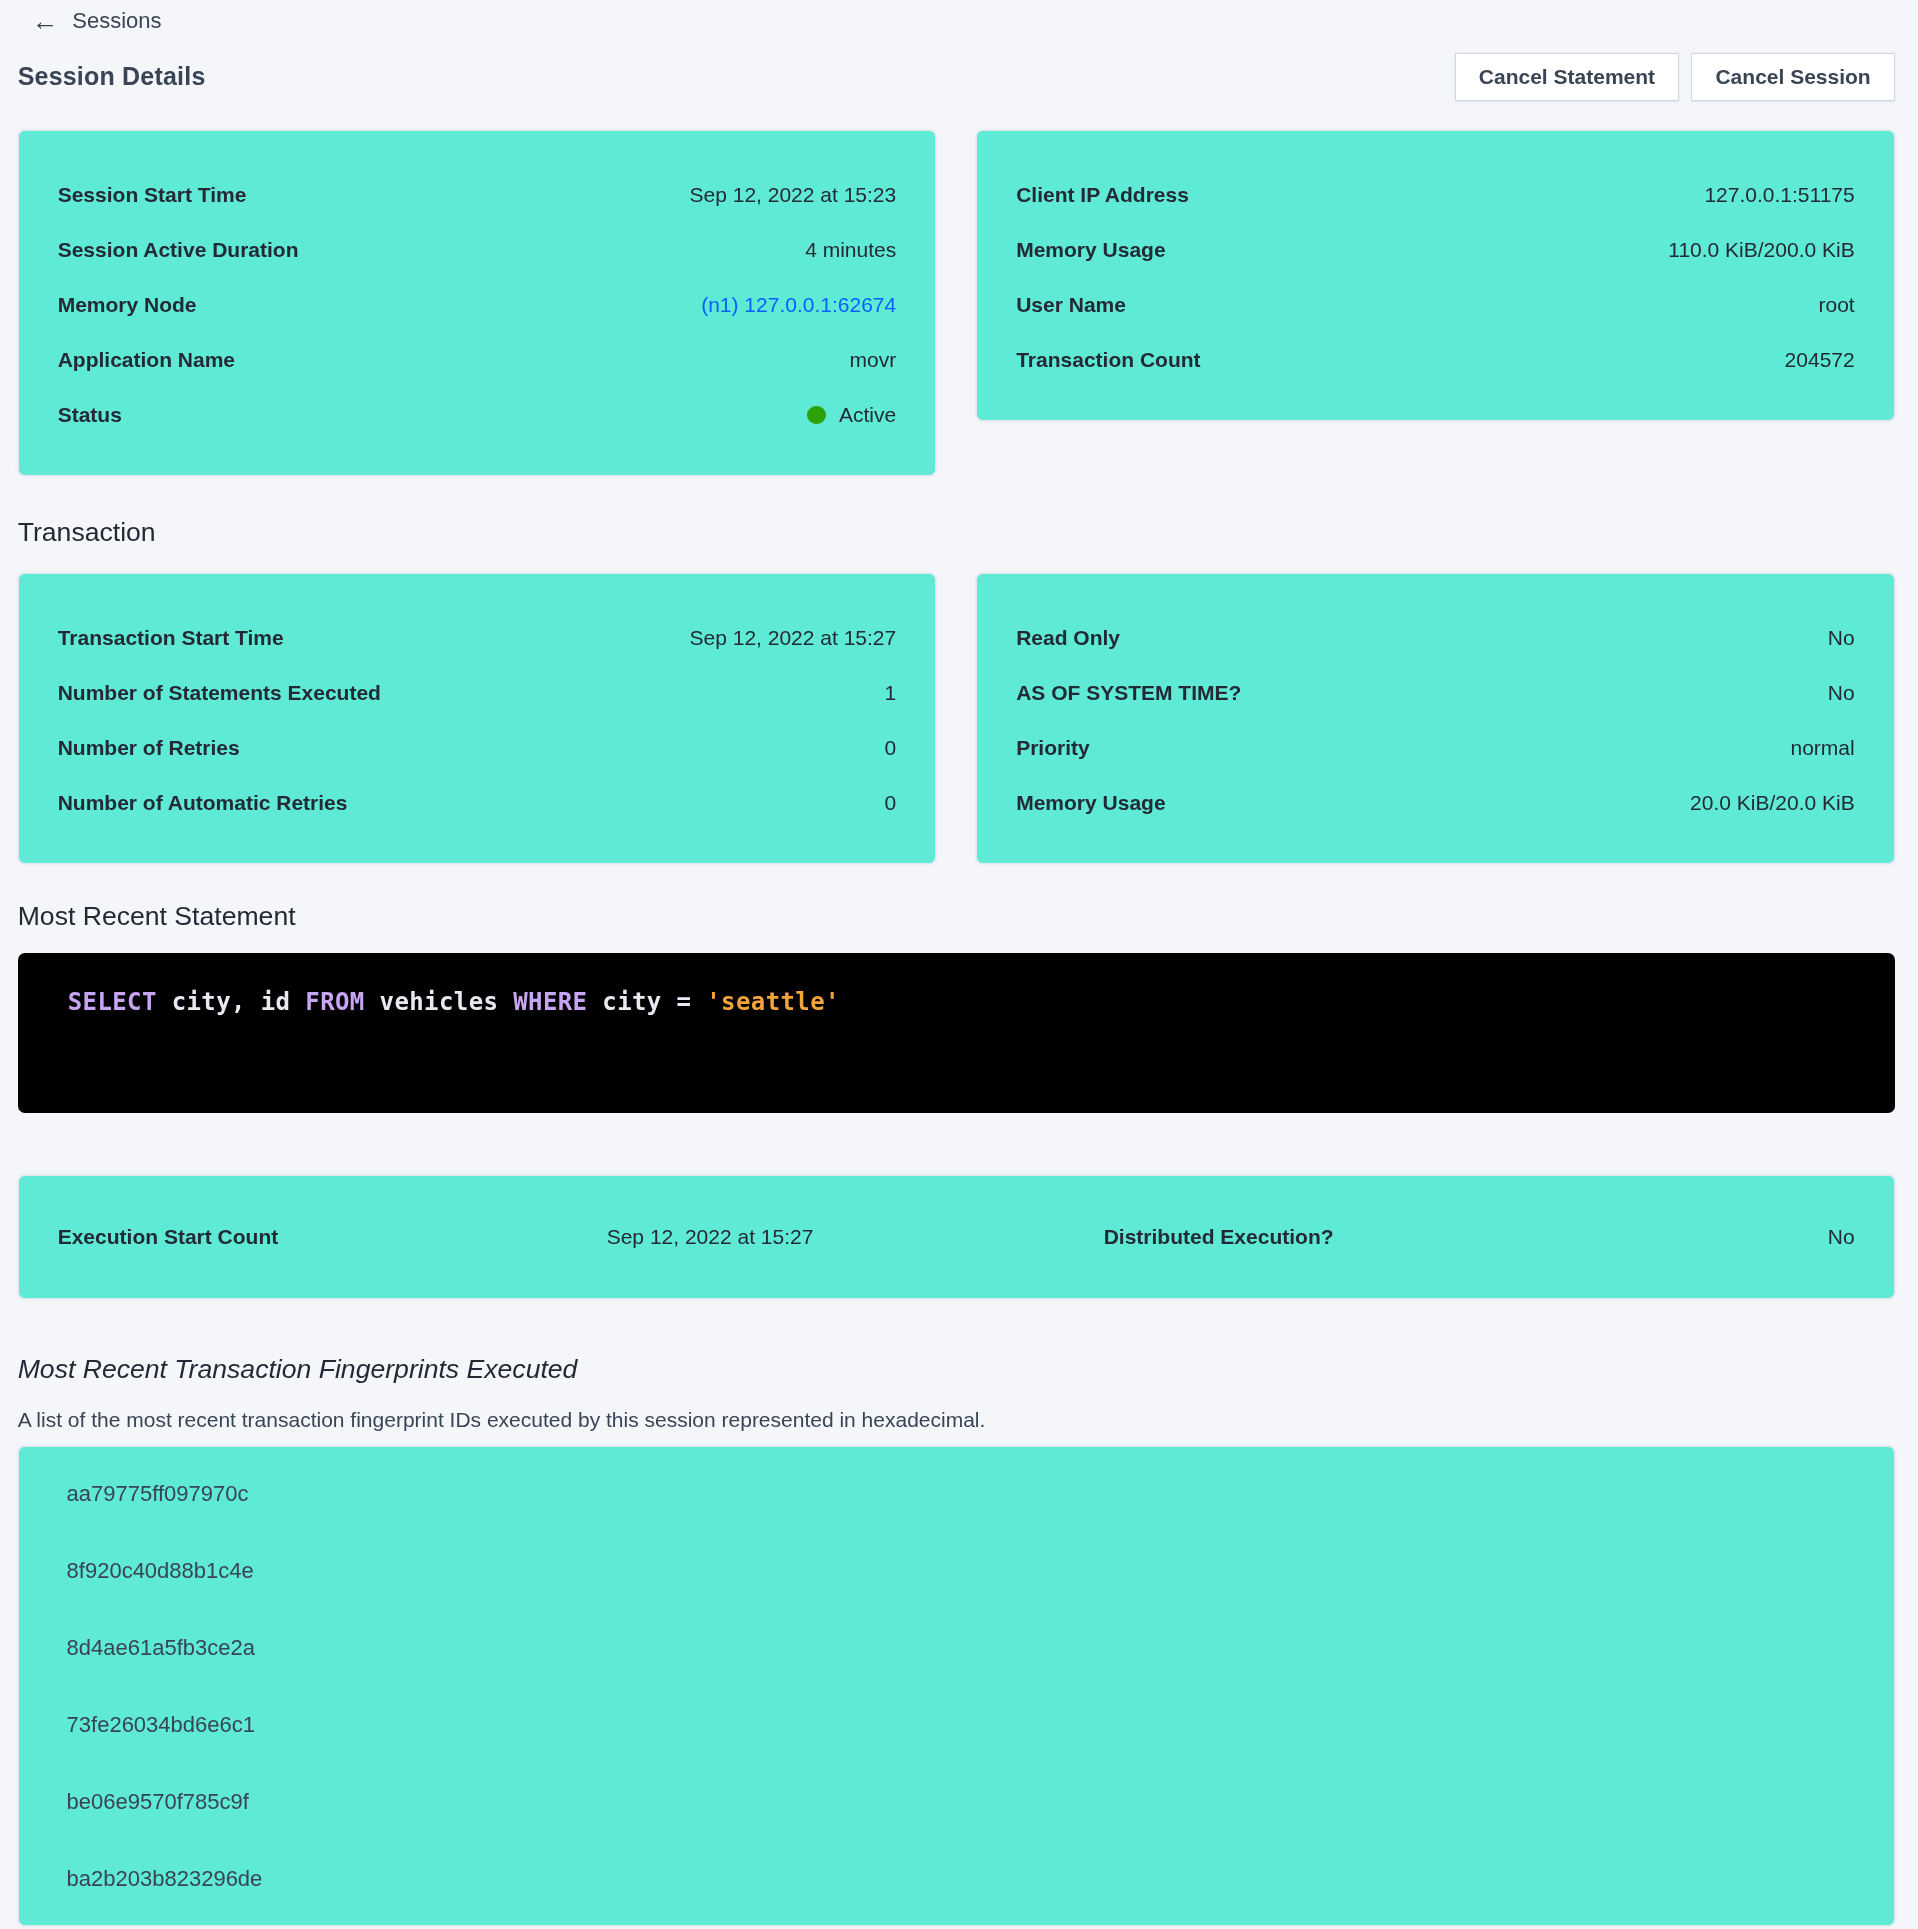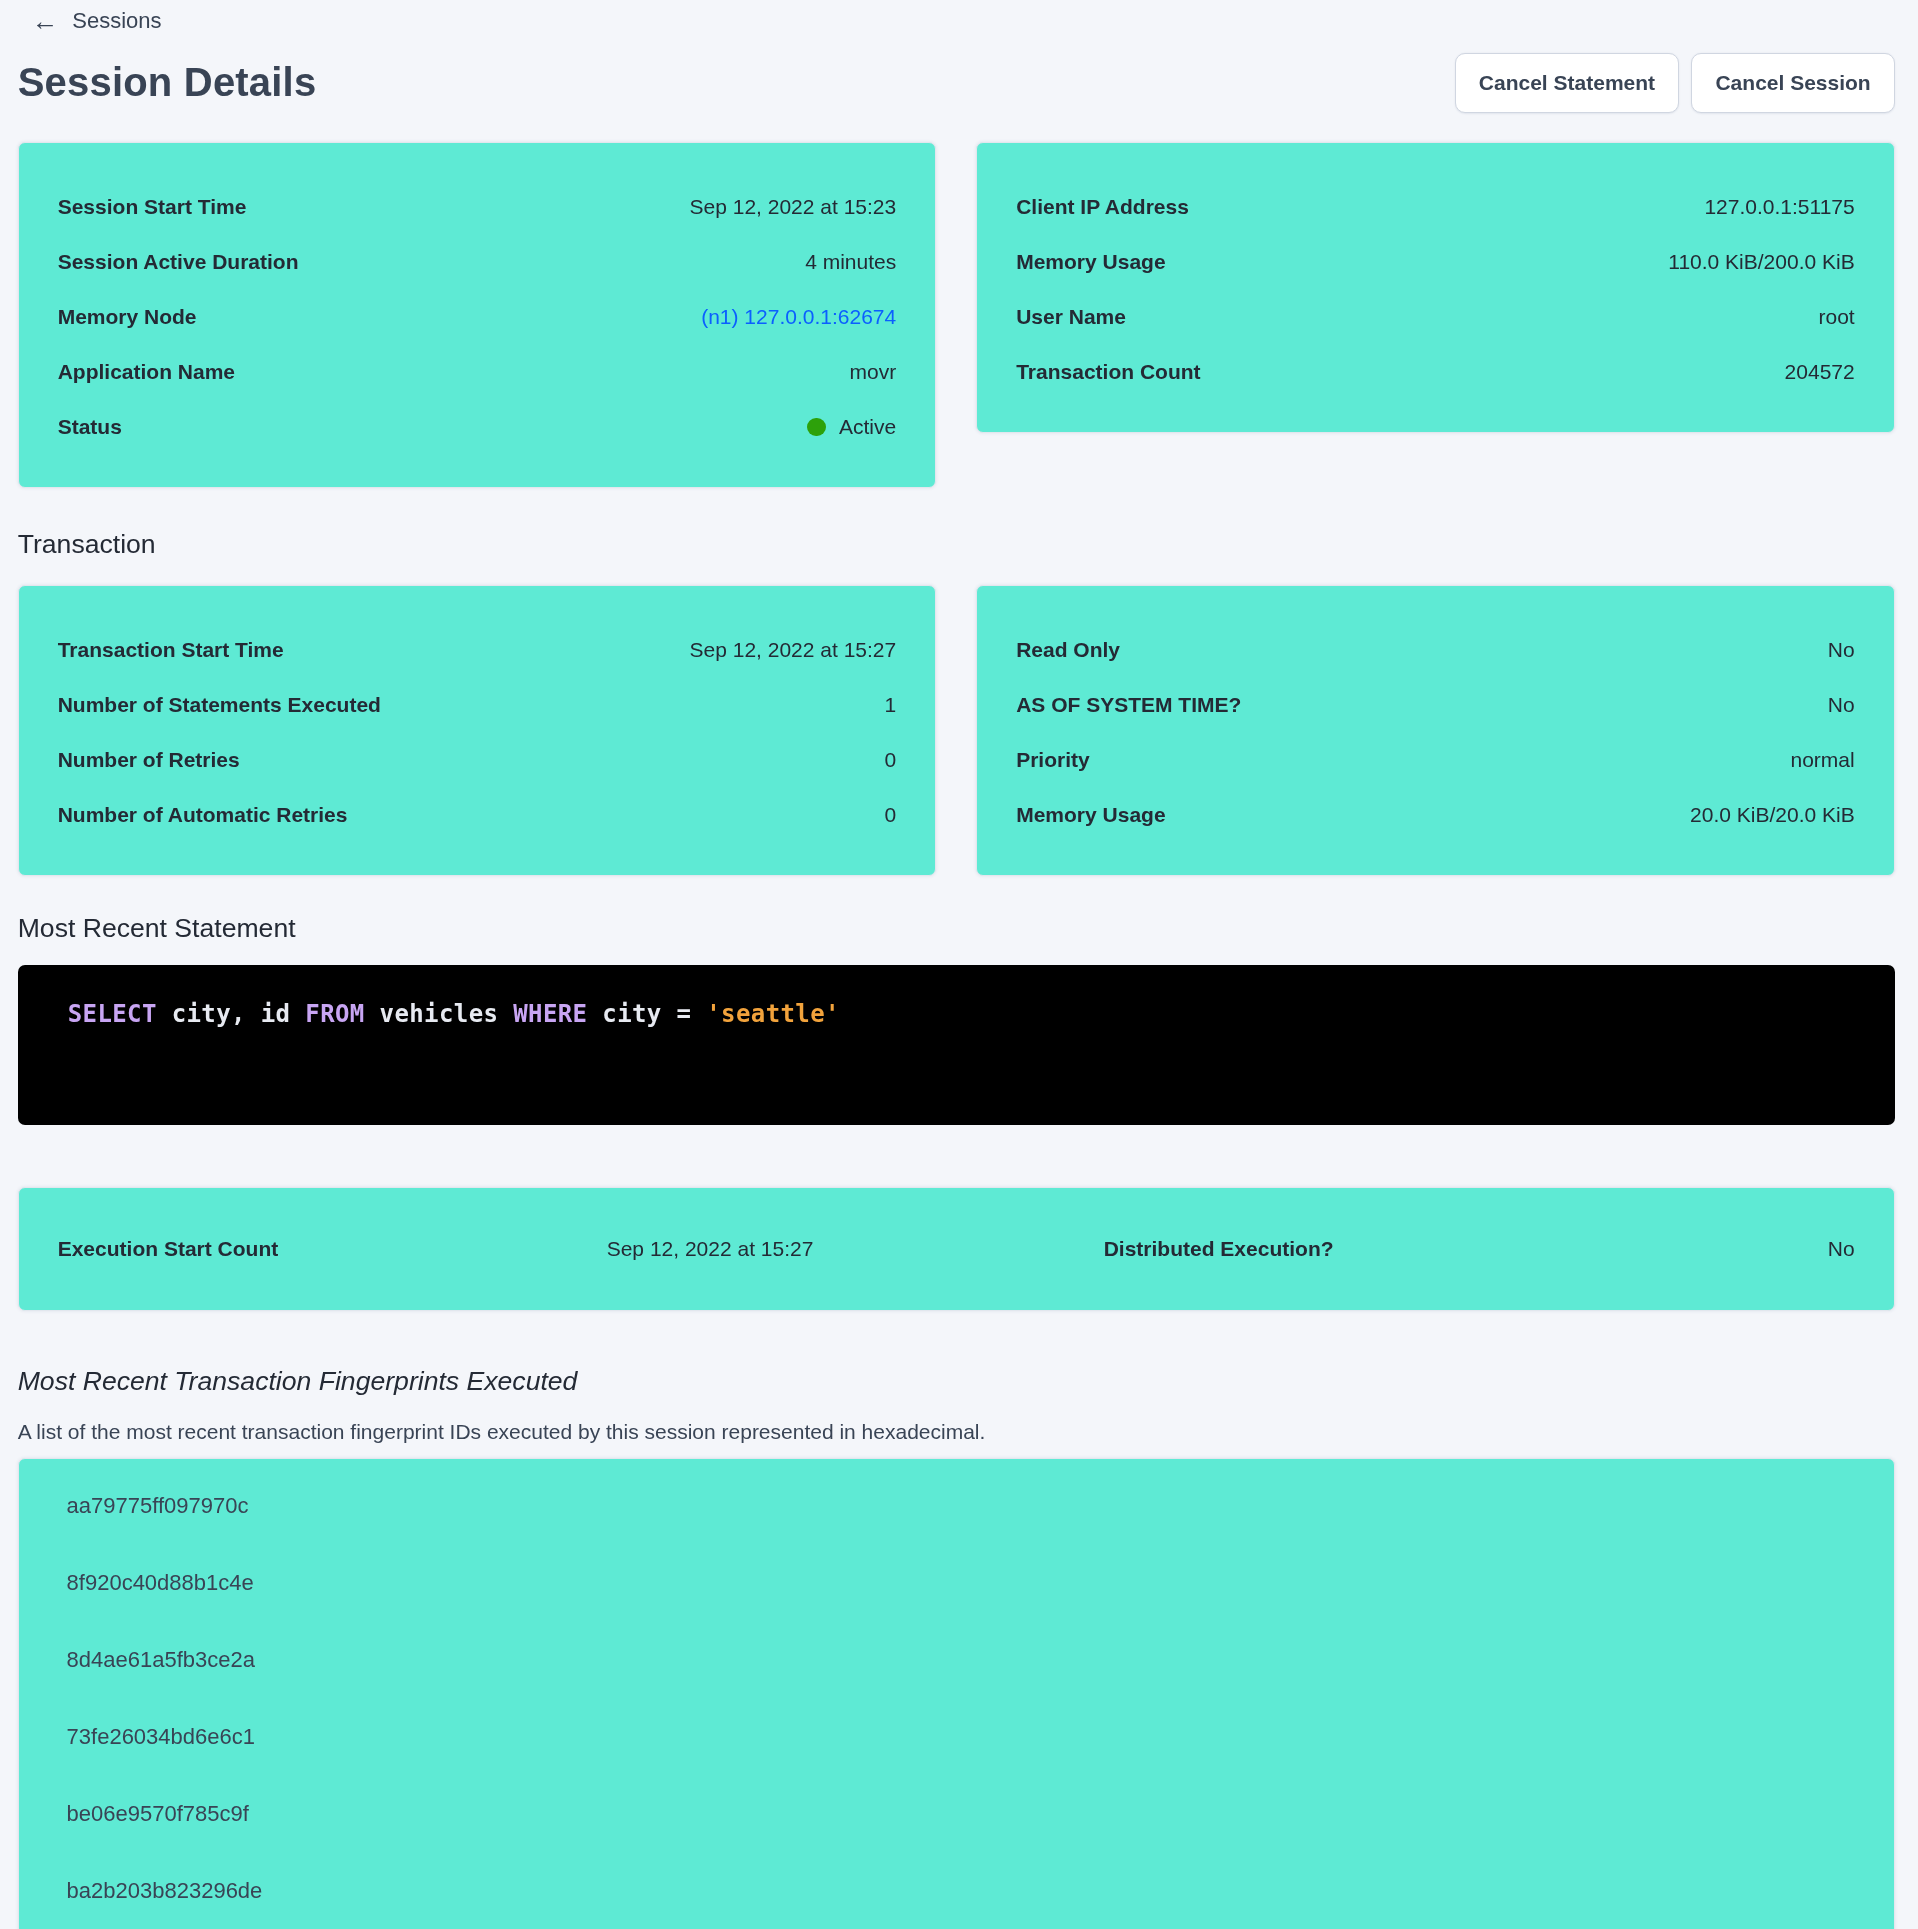--- a/index.html
+++ b/index.html
@@ -12,25 +12,25 @@
   .page { margin: 0 24px 0 17.7px; width: 1877px; }
 
   
   .backbar { padding-top: 7px; height: 35px; display: flex; align-items: center; }
   .back-link { display: inline-flex; align-items: center; gap: 14px; margin-left: 14px;
                color: #394455; font-size: 22px; text-decoration: none; cursor: pointer; }
   .back-arrow { font-size: 26.6px; line-height: 1; color: #394455; }
 
   
   .header { margin-top: 17.7px; display: flex; justify-content: space-between; align-items: center; }
-  .title { font-size: 40px; font-weight: 700; color: #394455; letter-spacing: 0.2px; }
+  .title { font-size: 25px; font-weight: 700; color: #394455; letter-spacing: 0.2px; }
   .actions { display: flex; gap: 12.4px; }
   .btn {
-    height: 60px; padding: 0 23px; background: #ffffff;
-    border: 0.9px solid #d0d6e1; border-radius: 10px;
+    height: 48px; padding: 0 23px; background: #ffffff;
+    border: 0.9px solid #d0d6e1; border-radius: 1px;
     font-family: "Liberation Sans", sans-serif;
     font-size: 21px; font-weight: 700; color: #394455;
     box-shadow: 0 0.9px 1.8px rgba(60,80,120,0.10); cursor: pointer;
   }
 
   
   .card-row { display: flex; gap: 40px; align-items: flex-start; }
   .row1 { margin-top: 29px; }
   .card {
     background: #5eead4; border: 0.9px solid #e2e7ee; border-radius: 7px;

